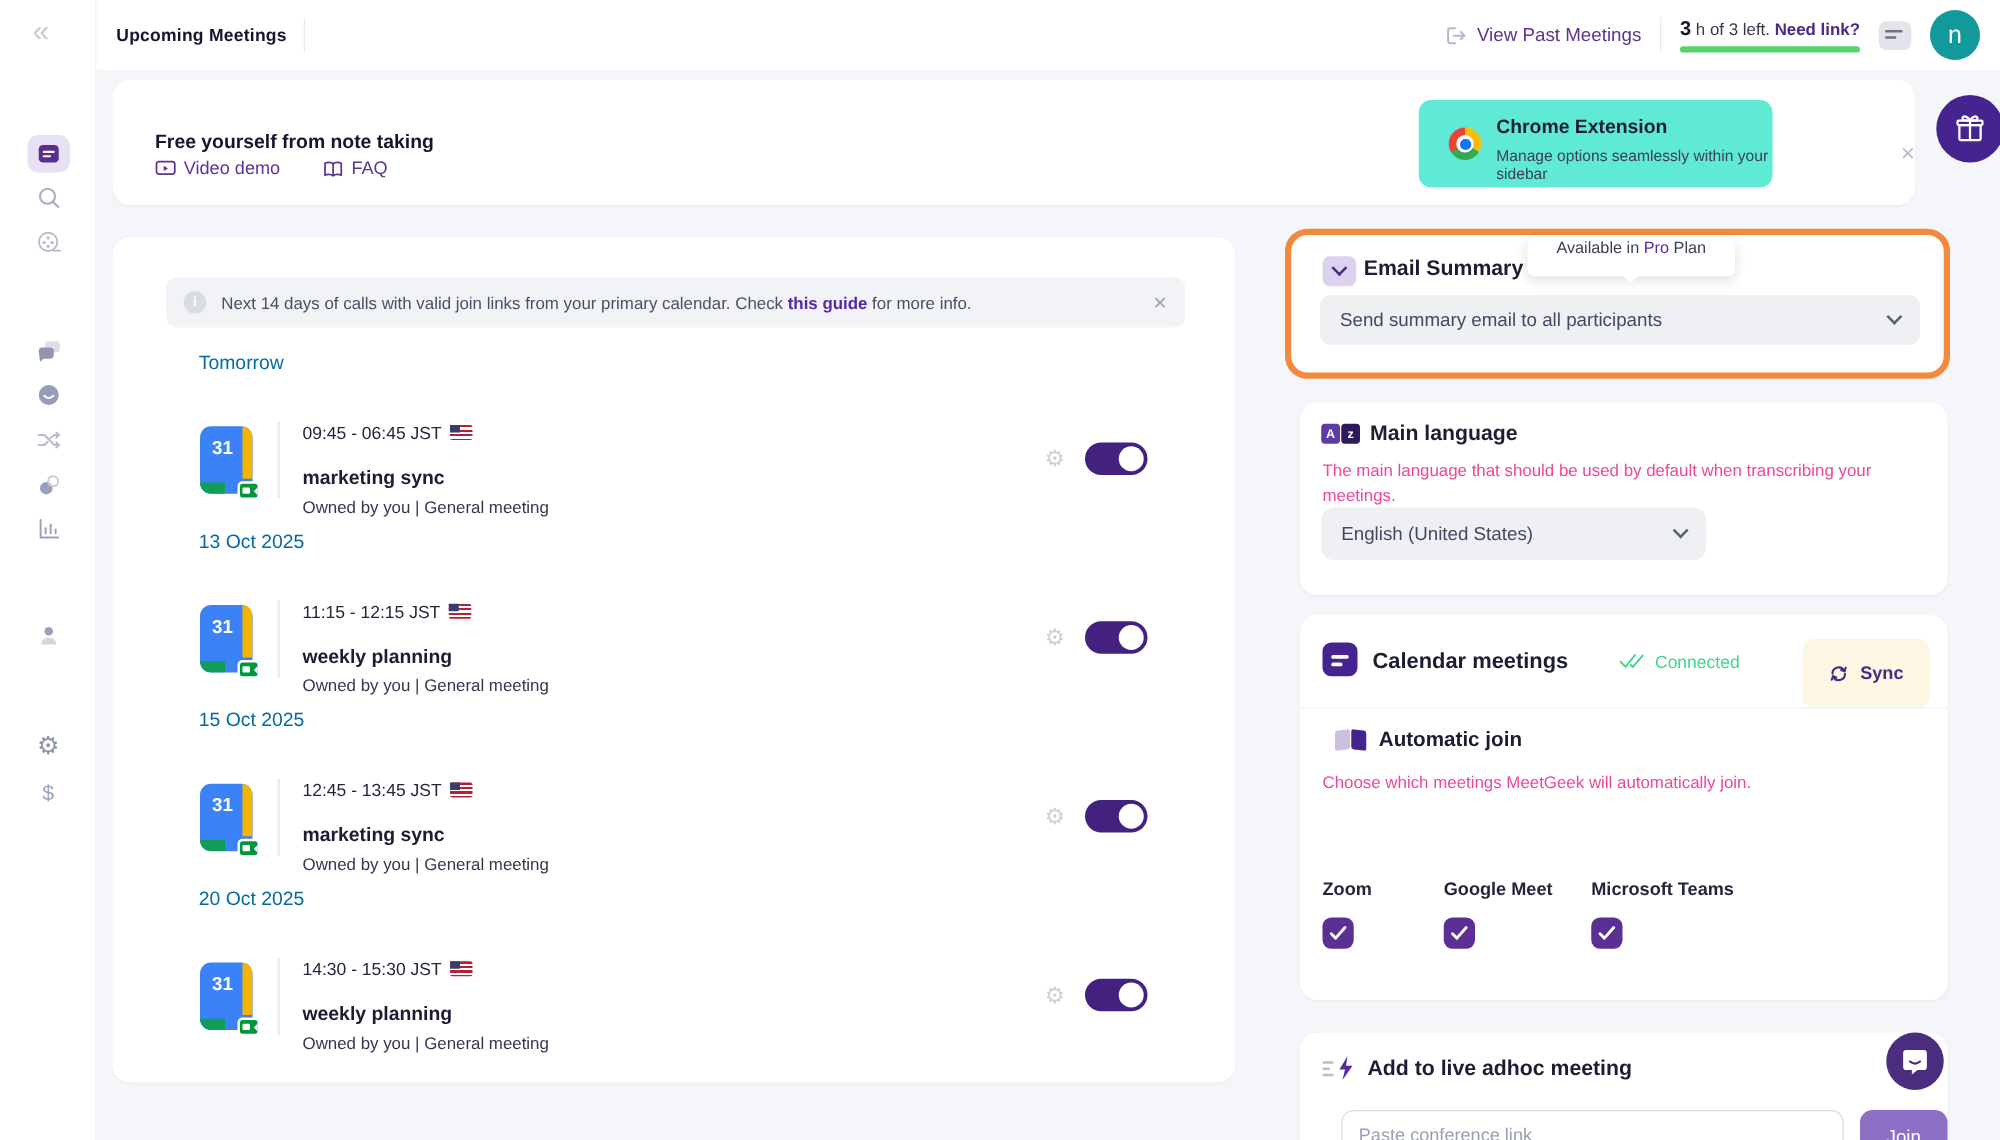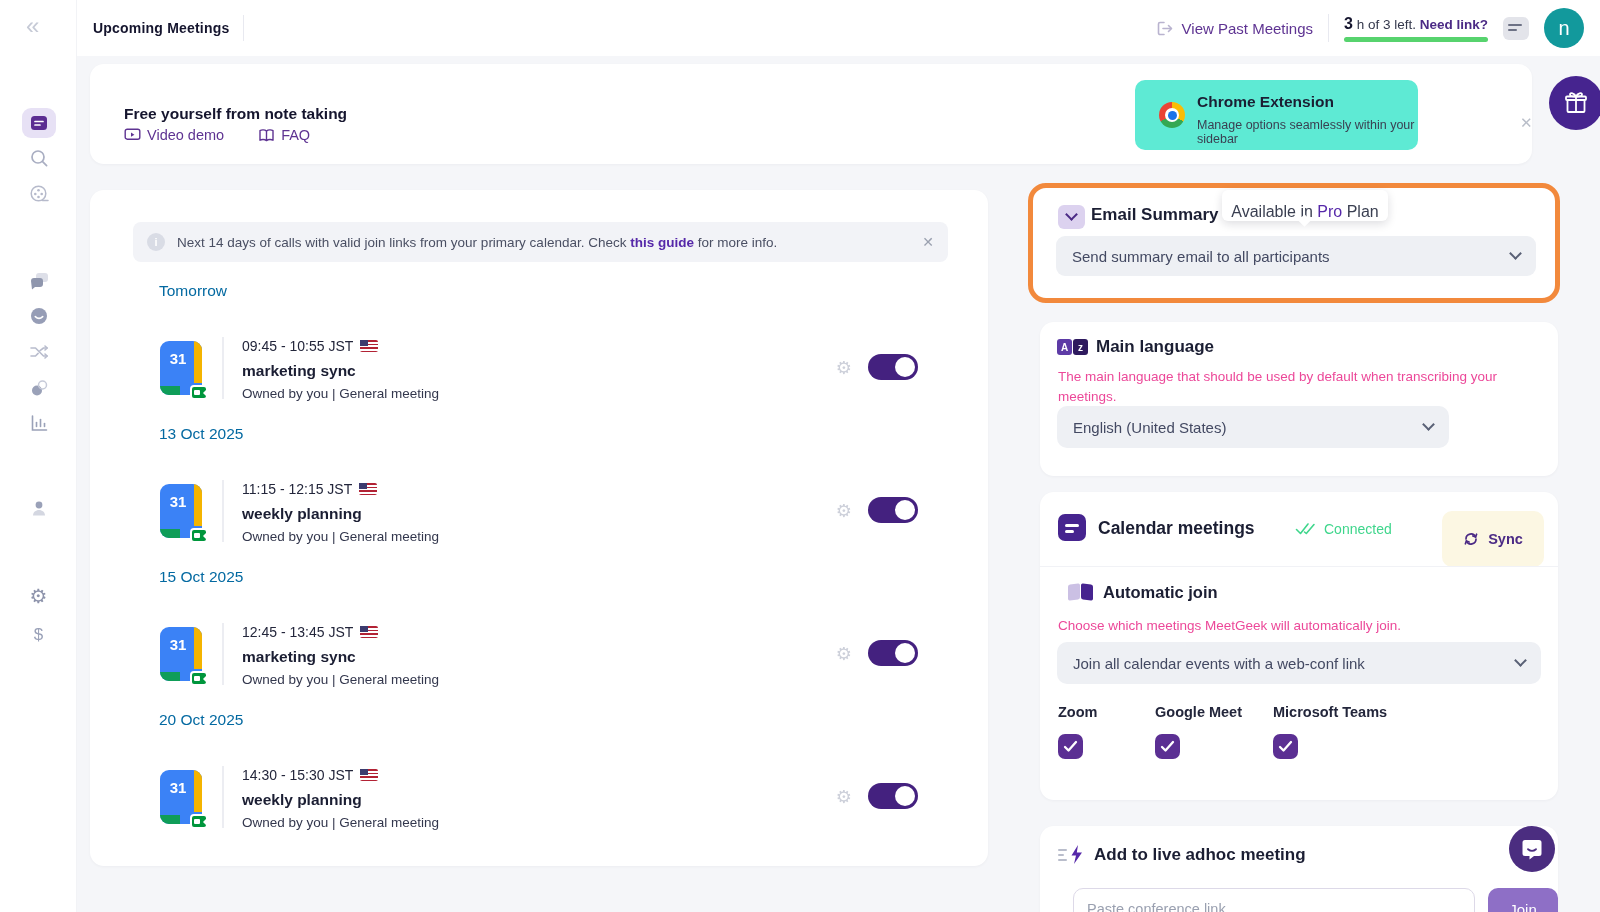--- a/index.html
+++ b/index.html
@@ -63,47 +63,47 @@
 .cal-bottom{position:absolute;left:0;bottom:0;width:20px;height:9px;background:#0f9d58}
 .cal-num{position:absolute;left:5px;top:9px;width:26px;text-align:center;color:#fff;font-size:15px;font-weight:bold}
 .meet-badge{position:absolute;right:-6px;bottom:-5px;width:18px;height:15px;background:#00963c;border-radius:4px;border:2px solid #fff}
 .meet-badge::before{content:"";position:absolute;left:2px;top:3px;width:6px;height:5px;background:#fff;border-radius:1px}
 .meet-badge::after{content:"";position:absolute;left:8.5px;top:2.5px;border:3px solid transparent;border-right-color:#fff;transform:translateX(-1px)}
 .item-div{width:2px;height:62px;background:#ecedf2;margin-left:20px}
 .item-text{margin-left:18px;padding-top:1px}
 .item-time{font-size:14px;font-weight:500;color:#23263b;display:flex;align-items:center}
 .flag{width:18px;height:12px;border-radius:2px;position:relative;display:inline-block;margin-left:7px;background:repeating-linear-gradient(#b22234 0 1.8px,#fff 1.8px 3.6px);flex:0 0 auto}
 .flag .canton{position:absolute;left:0;top:0;width:8px;height:6px;background:#3c3b6e}
-.item-title{font-size:15.5px;font-weight:bold;color:#1b1e33;margin-top:8px}
+.item-title{font-size:15.5px;font-weight:bold;color:#1b1e33;margin-top:20px}
 .item-meta{font-size:13.5px;color:#33374d;margin-top:6px}
 .gear{position:absolute;right:66px;top:20px;font-size:18px;color:#cdd0da;cursor:pointer;font-family:"DejaVu Sans",sans-serif}
 .toggle{position:absolute;right:0;top:17px;width:50px;height:26px;border-radius:13px;background:#44217f;cursor:pointer}
 .toggle .knob{position:absolute;right:3px;top:3px;width:20px;height:20px;border-radius:50%;background:#fff}
 
 
 .card{position:absolute;background:#fff;border-radius:14px;box-shadow:0 1px 3px rgba(20,20,43,.04)}
 .email-wrap{position:absolute;left:1028px;top:183px;width:532px;height:120px;background:#fff;border:5px solid #f2893c;border-radius:18px;z-index:3}
 .email-icon{position:absolute;left:25px;top:17px;width:27px;height:24px;background:#dcd2ef;border-radius:6px;display:flex;align-items:center;justify-content:center}
 .chev{width:9px;height:9px;border-right:2px solid #596075;border-bottom:2px solid #596075;transform:rotate(45deg);margin-top:-5px}
 .chev.purple{border-color:#4b2a85;border-width:2.5px}
 .email-title{position:absolute;left:58px;top:17px;font-size:17px;font-weight:bold;color:#1b1e33}
 .select{display:flex;align-items:center;justify-content:space-between;background:#eef0f4;border-radius:9px;padding:0 16px;color:#434962;font-size:15px;cursor:pointer}
 .email-select{position:absolute;left:23px;top:48px;width:480px;height:40px}
-.tooltip{position:absolute;left:1222px;top:190px;width:166px;height:31px;background:#fff;border-radius:6px;box-shadow:0 3px 10px rgba(20,20,43,.14);z-index:20;display:flex;align-items:flex-end;justify-content:center;font-size:16px;color:#3a3f51;white-space:pre}
+.tooltip{position:absolute;left:1222px;top:190px;width:166px;height:31px;background:#fff;border-radius:6px;box-shadow:0 3px 10px rgba(20,20,43,.14);z-index:20;display:flex;align-items:flex-start;justify-content:center;font-size:13px;color:#3a3f51;white-space:pre}
 .tooltip .pro{color:#5628a9}
 .tooltip::after{content:"";position:absolute;left:78px;bottom:-4px;width:9px;height:9px;background:#fff;transform:rotate(45deg)}
 .lang-card{left:1040px;top:322px;width:518px;height:154px}
 .sec-head{position:absolute;display:flex;align-items:center;gap:8px}
 .sec-title{font-size:17px;font-weight:bold;color:#1b1e33}
 .tr-icon{position:relative;width:31px;height:18px}
 .tr-icon .a,.tr-icon .z{position:absolute;width:15px;height:16px;border-radius:3px;color:#fff;font-size:10px;font-weight:bold;display:flex;align-items:center;justify-content:center}
 .tr-icon .a{left:0;top:1px;background:#5d3ba6}
 .tr-icon .z{left:16px;top:1px;background:#2e1a5e}
 .sec-desc{position:absolute;font-size:13.5px;color:#ec4899;line-height:1.45}
-.lang-select{position:absolute;left:17px;top:84px;width:392px;height:42px;border-radius:10px}
+.lang-select{position:absolute;left:17px;top:84px;width:308px;height:42px;border-radius:10px}
 .cal-meet-card{left:1040px;top:492px;width:518px;height:308px}
 .cm-icon{position:absolute;left:18px;top:22px;width:28px;height:27px;background:#46248f;border-radius:7px}
 .cm-icon i,.sb-cal i{position:absolute;background:#fff;height:2.5px;border-radius:2px}
 .cm-icon i.b1{left:7px;top:10px;width:14px}
 .cm-icon i.b2{left:7px;top:16px;width:9px}
 .cm-title{position:absolute;left:58px;top:26px;font-size:17.5px;font-weight:bold;color:#1b1e33}
 .connected{position:absolute;left:255px;top:29px;display:flex;align-items:center;gap:7px;color:#3fd68c;font-size:14px}
 .sync-btn{position:absolute;right:14px;top:19px;width:102px;height:56px;background:#fcf7e3;border-radius:10px;display:flex;align-items:center;justify-content:center;gap:9px;cursor:pointer}
 .sync-btn span{color:#4b2a85;font-size:14.5px;font-weight:600}
 .cm-div{position:absolute;left:0;top:74px;width:518px;height:1px;background:#f1f2f6}
@@ -279,21 +279,21 @@
       <span class="cal-clip">
               <span class="cal-side"></span>
               <span class="cal-bottom"></span>
               <span class="cal-num">31</span>
             </span>
       <span class="meet-badge"></span>
     </div>
     <span class="item-div"></span>
     <div class="item-text">
       <div class="item-time">
-              <span>09:45 - 10:55 JST</span>
+              <span>09:45 - 06:45 JST</span>
               <span class="flag">
                 <span class="canton"></span>
               </span>
             </div>
       <div class="item-title">marketing sync</div>
       <div class="item-meta">Owned by you | General meeting</div>
     </div>
     <span class="gear">⚙</span>
     <span class="toggle">
             <span class="knob"></span>
@@ -439,24 +439,20 @@
   <div class="cm-div"></div>
 
   <div class="sec-head" style="left:28px;top:91px">
     <span class="book-icon">
         <span class="pl"></span>
         <span class="pr"></span>
       </span>
     <span class="sec-title" style="font-size:16.5px">Automatic join</span>
   </div>
   <div class="sec-desc" style="left:18px;top:124px;width:480px">Choose which meetings MeetGeek will automatically join.</div>
-  <div class="select aj-select">
-    <span>Join all calendar events with a web-conf link</span>
-      <span class="chev"></span>
-  </div>
   <div class="plat-grid">
       <div class="plat-label">Zoom</div>
       <div class="plat-label">Google Meet</div>
       <div class="plat-label">Microsoft Teams</div>
       <div class="checkbox">
         <svg width="15" height="13" viewBox="0 0 15 13" fill="none" stroke="#fff" stroke-width="2.3" stroke-linecap="round" stroke-linejoin="round">
           <path d="M2 7l3.5 3.5L13 2"></path>
         </svg>
       </div>
       <div class="checkbox">

